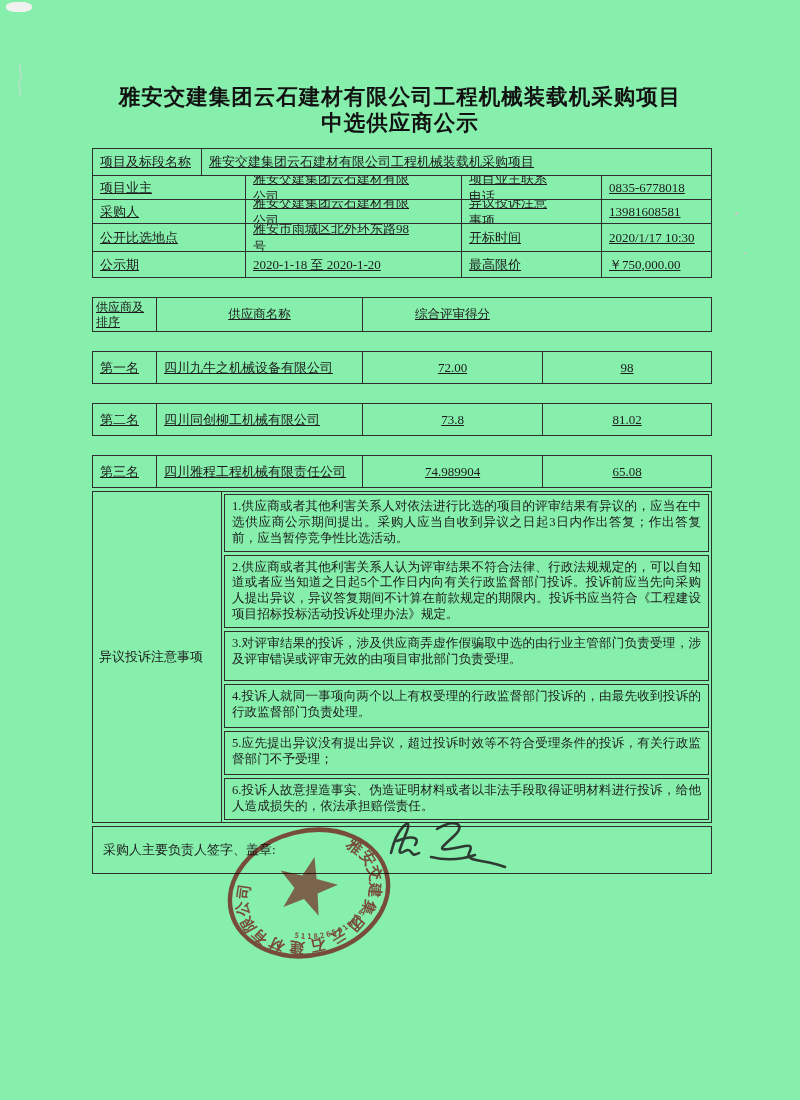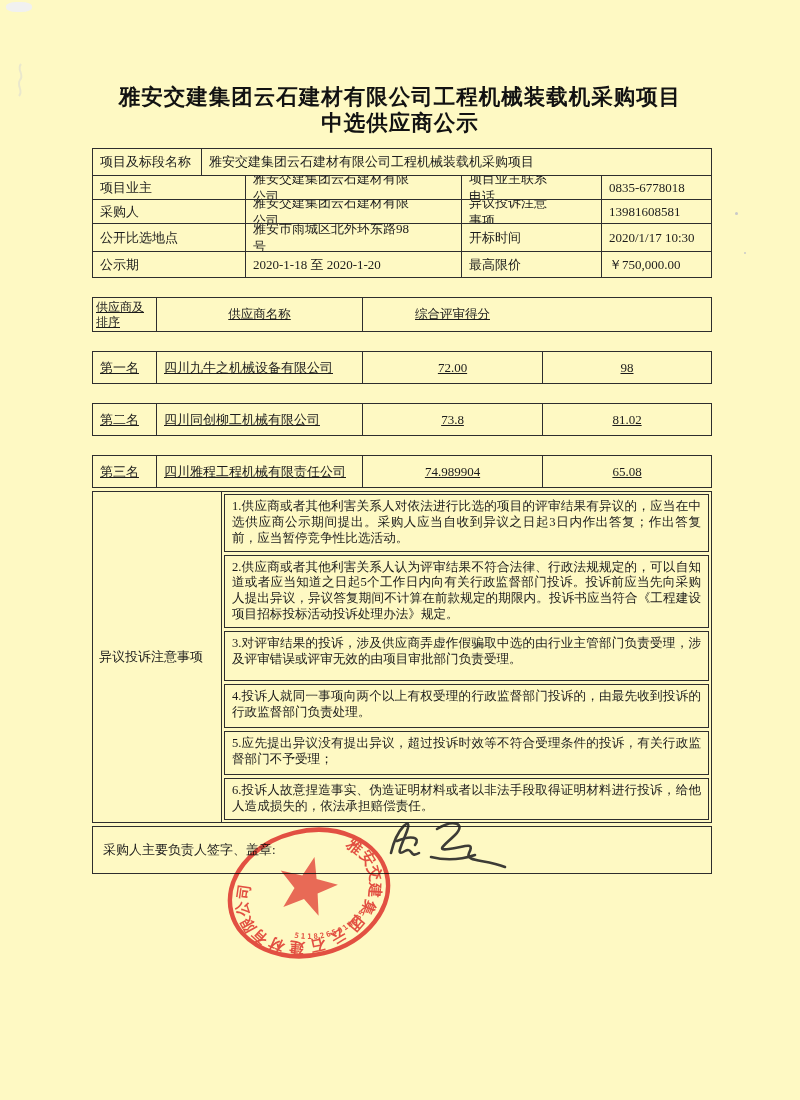--- a/index.html
+++ b/index.html
@@ -1,21 +1,21 @@
 <!DOCTYPE html>
 <html style="--stamp: #e03a3e;"><head>
 <meta charset="utf-8">
 <style>
   html,body{margin:0;padding:0;}
   body{
     width:800px;height:1100px;background:#ffffff;position:relative;
     font-family:"Liberation Serif","DejaVu Serif",serif;
     color:#1c1c1c;overflow:hidden;
   }
-  .page{position:absolute;inset:0;background:#fef9c3;}
+  .page{position:absolute;inset:0;background:#86efac;}
   
   .edge-smudge{position:absolute;left:14px;top:62px;width:14px;height:36px;opacity:.5;}
   .speck{position:absolute;background:#c9c9c9;border-radius:50%;}
   .speck.s1{left:735px;top:212px;width:3px;height:3px;}
   .speck.s2{left:744px;top:252px;width:2px;height:2px;}
   .corner-smudge{position:absolute;left:6px;top:2px;width:26px;height:10px;background:#f1f1f0;border-radius:40%;}
 
   
   .title{
     position:absolute;left:0;top:84px;width:100%;text-align:center;
@@ -26,21 +26,21 @@
   
   .doc-table{position:absolute;left:92px;top:148px;width:620px;font-size:13px;}
   .cell{padding:3px 7px;box-sizing:border-box;overflow:hidden;}
   .lbl{text-align:left;}
 
   .info{border:1.5px solid #2e2e2e;}
   .irow{display:grid;}
   .irow.two{grid-template-columns:108px 1fr;}
   .irow.four{grid-template-columns:108px 172px 96px 1fr;}
   .irow + .irow{border-top:1px solid #2e2e2e;gap:44px;}
-  .irow > .cell{border-left:1px solid #2e2e2e;display:flex;align-items:center;}
+  .irow > .cell{border-left:1px solid #2e2e2e;display:flex;align-items:center;text-decoration:underline;}
   .irow > .cell:first-child{border-left:none;}
   .r1{height:26px;} .r2{height:23px;} .r3{height:23px;} .r4{height:27px;} .r5{height:25px;}
 
   .boxrow{
     display:grid;grid-template-columns:63px 206px 180px 1fr;
     border:1.5px solid #2e2e2e;margin-top:19px;text-decoration:underline;
   }
   .boxrow > .cell{border-left:1px solid #2e2e2e;display:flex;align-items:center;}
   .boxrow > .cell:first-child{border-left:none;}
   .boxrow.hdr{height:33px;}

